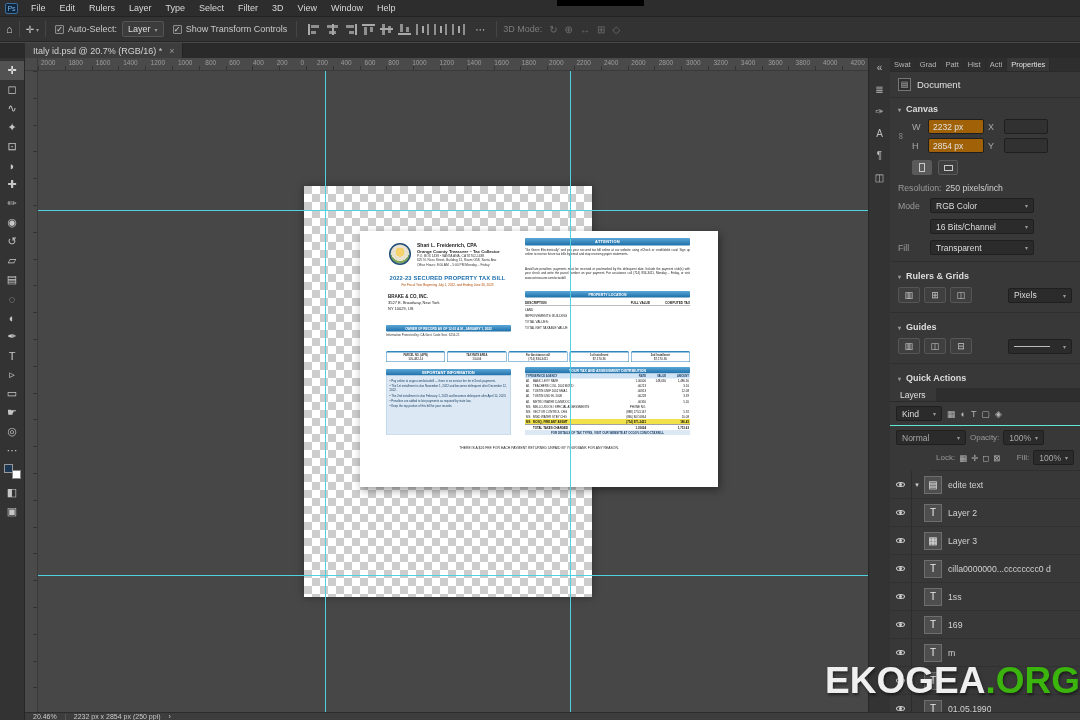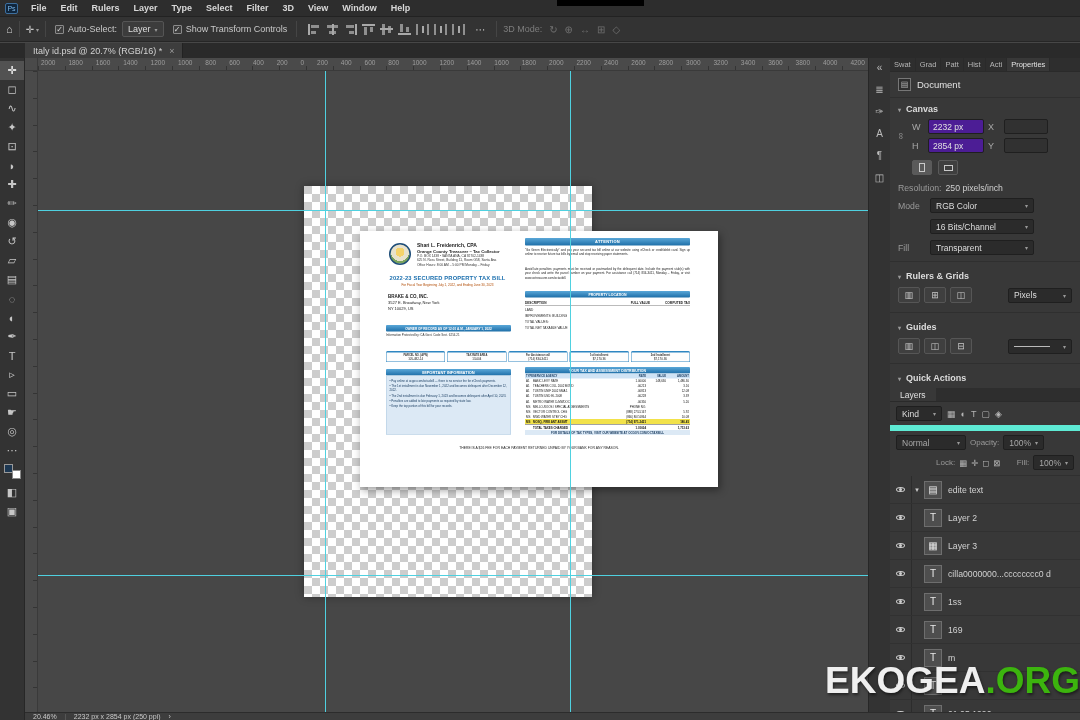--- a/index.html
+++ b/index.html
@@ -4,21 +4,21 @@
 <title>Photoshop</title>
 <style>
   html,body{margin:0;padding:0;background:#1e1e1e;}
   *{box-sizing:border-box;}
   .app{position:relative;width:1080px;height:720px;background:#474747;font-family:"Liberation Sans",sans-serif;overflow:hidden;user-select:none;}
 
   
   .menubar{position:absolute;left:0;top:0;width:1080px;height:17px;background:#2d2d2d;border-bottom:1px solid #222;display:flex;align-items:center;z-index:40;}
   .appicon{width:13px;height:11px;margin:0 6px 0 5px;background:#10263d;border:1px solid #3d6f9e;color:#7ab6e8;font-size:7px;line-height:9px;text-align:center;border-radius:2px;flex:none;}
   .menus{display:flex;}
-  .menu-item{padding:0 7px;font-size:9px;color:#d8d8d8;line-height:16px;white-space:nowrap;font-weight:bold;}
+  .menu-item{padding:0 7px;font-size:9px;color:#d8d8d8;line-height:16px;white-space:nowrap;}
   .notch{position:absolute;left:557px;top:0;width:87px;height:6px;background:#000;}
 
   
   .optionsbar{position:absolute;left:0;top:17px;width:1080px;height:25px;background:#333;border-bottom:1px solid #262626;display:flex;align-items:center;padding-left:6px;z-index:39;}
   .vsep{width:1px;height:16px;background:#454545;margin:0 6px;flex:none;}
   .ob-icon{font-size:11px;color:#c9c9c9;}
   .ob-tool{font-size:10px;color:#c9c9c9;display:flex;align-items:center;gap:2px;}
   .caret{font-style:normal;font-size:6px;color:#999;}
   .ob-check{display:flex;align-items:center;gap:4px;font-size:9px;color:#c9c9c9;margin:0 3px;}
   .cb{width:9px;height:9px;border:1px solid #8a8a8a;background:#3c3c3c;font-size:8px;line-height:8px;color:#ddd;text-align:center;border-radius:1px;flex:none;}
@@ -120,21 +120,21 @@
   .panels{position:absolute;left:890px;top:58px;width:190px;bottom:8px;background:#383838;overflow:hidden;z-index:35;}
   .ptabs{height:14px;background:#2e2e2e;display:flex;border-bottom:1px solid #2a2a2a;}
   .ptab{padding:0 4px;font-size:7.5px;color:#b5b5b5;display:flex;align-items:center;border-right:1px solid #2a2a2a;white-space:nowrap;}
   .ptab:last-child{background:#383838;color:#e2e2e2;}
   .props{position:relative;height:316px;}
   .prop-doc-row{display:flex;align-items:center;gap:6px;padding:6px 8px;font-size:9.5px;color:#e2e2e2;border-bottom:1px solid #2f2f2f;}
   .doc-ic{width:13px;height:13px;border:1px solid #777;color:#bbb;font-size:8px;display:flex;align-items:center;justify-content:center;background:#2e2e2e;}
   .sec-h{display:flex;align-items:center;gap:5px;padding:6px 8px 3px;font-size:9px;font-weight:bold;color:#dcdcdc;}
   .sec-h i{font-style:normal;font-size:6px;color:#9a9a9a;}
   .dim-grid{position:relative;display:grid;grid-template-columns:12px 56px 12px 44px;gap:4px;align-items:center;padding:2px 8px 2px 22px;font-size:9px;color:#a8a8a8;}
-  .fld{height:15px;background:#4c1d95;border:1px solid #1f1f1f;border-radius:2px;color:#e0e0e0;font-size:8.5px;display:flex;align-items:center;padding:0 4px;}
+  .fld{height:15px;background:#a16207;border:1px solid #1f1f1f;border-radius:2px;color:#e0e0e0;font-size:8.5px;display:flex;align-items:center;padding:0 4px;}
   .fld.dim{color:#777;background:#313131;}
   .linkic{position:absolute;left:8px;top:50%;transform:translateY(-50%) rotate(90deg);color:#9a9a9a;font-size:9px;}
   .orient{display:flex;gap:6px;padding:5px 8px 4px 22px;}
   .o-btn{width:20px;height:15px;background:#3f3f3f;border:1px solid #5a5a5a;border-radius:2px;display:flex;align-items:center;justify-content:center;}
   .o-btn.sel{background:#5a5a5a;}
   .o-btn i{display:block;border:1px solid #c9c9c9;}
   .o-p i{width:6px;height:9px;}
   .o-l i{width:9px;height:6px;}
   .res-row{padding:4px 8px 2px;font-size:8.7px;color:#cfcfcf;}
   .res-row .lblm{color:#9a9a9a;margin-right:4px;}
@@ -146,21 +146,21 @@
   .btn-row{display:flex;align-items:center;gap:4px;padding:3px 8px 6px;}
   .ibtn{width:22px;height:16px;background:#3f3f3f;border:1px solid #565656;border-radius:2px;color:#c9c9c9;font-size:9px;display:flex;align-items:center;justify-content:center;}
   .dd.small{min-width:64px;margin-left:auto;}
   .line-sample{width:36px;height:1px;background:#bbb;}
   .divider{height:1px;background:#2f2f2f;margin:3px 0;}
 
   
   .layers{position:absolute;left:0;top:330px;right:0;bottom:0;background:#383838;}
   .ltab-row{height:14px;background:#2e2e2e;display:flex;border-bottom:1px solid #2a2a2a;}
   .ltab{background:#383838;color:#e0e0e0;font-size:8.5px;padding:0 10px;display:flex;align-items:center;}
-  .lfilter{display:flex;align-items:center;gap:5px;padding:4px 6px;border-bottom:6px solid #5eead4;}
+  .lfilter{display:flex;align-items:center;gap:5px;padding:4px 6px;border-bottom:1px solid #5eead4;}
   .dd.kind{min-width:46px;}
   .fic{color:#b5b5b5;font-size:9px;}
   .lblend{display:flex;align-items:center;gap:4px;padding:4px 6px 2px;}
   .dd.blend{min-width:70px;color:#a8a8a8;}
   .sm{font-size:8px;color:#9a9a9a;}
   .dd.tiny{min-width:40px;color:#a8a8a8;}
   .llock{display:flex;align-items:center;gap:4px;padding:3px 6px 5px;border-bottom:1px solid #2f2f2f;margin-left:40px;}
   .lk{color:#b5b5b5;font-size:8.5px;}
   .lrow{height:28px;display:flex;align-items:center;border-bottom:1px solid #313131;}
   .leye{width:22px;align-self:stretch;border-right:1px solid #2c2c2c;display:flex;align-items:center;justify-content:center;flex:none;}

